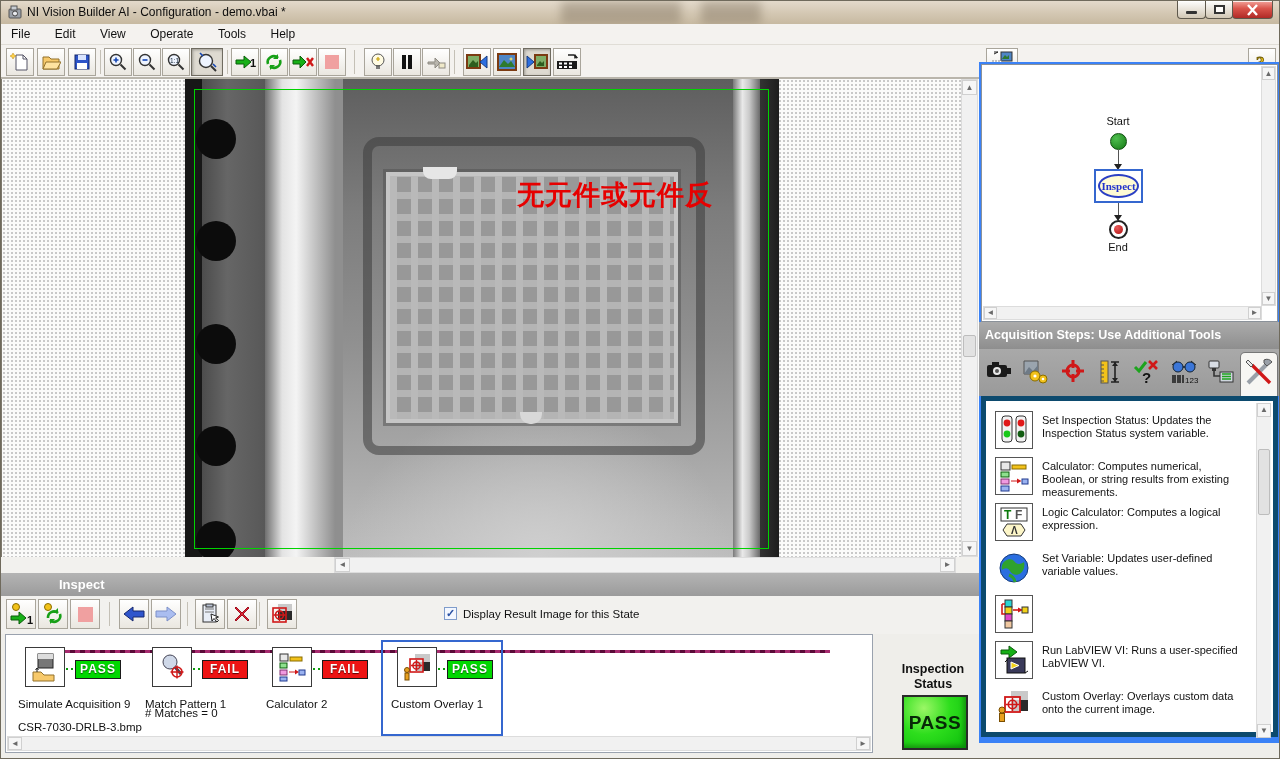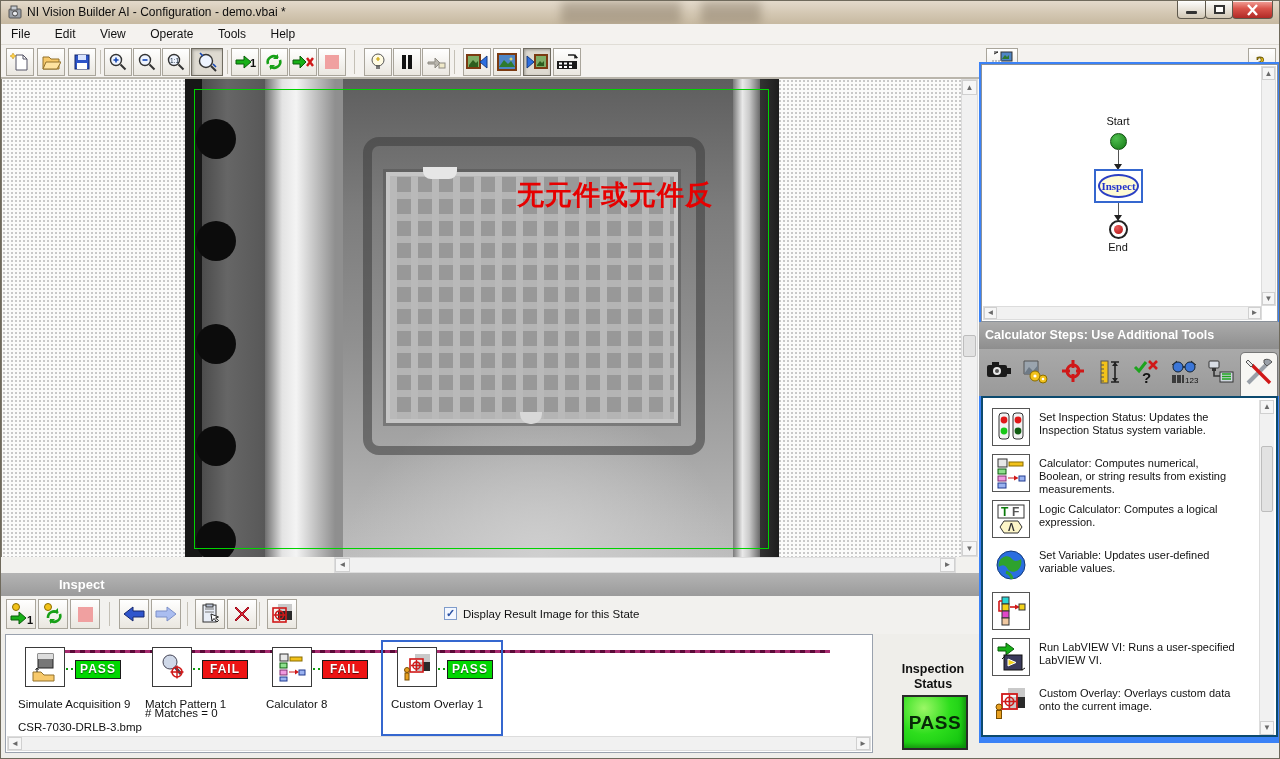--- a/index.html
+++ b/index.html
@@ -91,21 +91,21 @@
 .dg-arrow{position:absolute;width:0;height:0;border-left:4px solid rgba(0,0,0,0);border-right:4px solid rgba(0,0,0,0);border-top:6px solid #222}
 #dg-start{position:absolute;left:128px;top:68px;width:17px;height:17px;border-radius:50%;background:radial-gradient(circle at 35% 30%,#4fbf4f,#157a15);border:1px solid #0c4d0c}
 #dg-selbox{position:absolute;left:112px;top:104px;width:49px;height:34px;border:2px solid #3567cf}
 #dg-ellipse{position:absolute;left:2px;top:3px;width:41px;height:24px;border-radius:50%;background:#fffbd4;border:2px solid #2b3fc4;display:flex;align-items:center;justify-content:center;font-family:"Liberation Serif",serif;font-weight:bold;font-size:11px;color:#2233cc}
 #dg-end-o{position:absolute;left:127px;top:155px;width:19px;height:19px;border-radius:50%;border:2px solid #222;background:#fff}
 #dg-end-i{position:absolute;left:3px;top:3px;width:9px;height:9px;border-radius:50%;background:radial-gradient(circle at 35% 30%,#e85a5a,#b01010)}
 #rheader{position:absolute;left:0;top:260px;width:302px;height:27px;background:linear-gradient(180deg,#ababab,#8e8e8e);color:#fff;font-weight:bold;font-size:12.5px;padding:6px 0 0 6px}
 #rtabs{position:absolute;left:0;top:287px;width:302px;height:47px;background:linear-gradient(180deg,#a9a9a9,#9a9a9a)}
 .rtab{position:absolute;top:6px;width:36px;height:41px;display:flex;align-items:flex-start;justify-content:center;padding-top:4px}
 .rtab.sel{background:#f7f6f3;border:1px solid #777;border-bottom:none;border-radius:5px 5px 0 0;top:3px;height:44px}
-#rtools{position:absolute;left:2px;top:334px;width:297px;height:341px;background:#fff;border:2px solid #0c4a6e}
+#rtools{position:absolute;left:2px;top:334px;width:297px;height:341px;background:#fff;border:5px solid #0c4a6e}
 .titem-icon{position:absolute;left:9px;width:38px;height:38px;display:flex;align-items:center;justify-content:center;background:#fff}
 .titem-icon.boxed{border:1px solid #555}
 .titem-text{position:absolute;left:56px;width:200px;font-size:11px;line-height:13px;color:#111}
 #rtools .sbv{position:absolute;right:2px;top:2px;width:15px;height:335px;background:#f1f1f1;border-left:1px solid #ddd}
 </style>
 </head>
 <body>
 
 <div id="win">
 
@@ -423,21 +423,21 @@
           <rect x="3" y="11" width="7" height="5" fill="#8ee08e" stroke="#0a5c0a"></rect>
           <rect x="3" y="18" width="7" height="5" fill="#f09ae0" stroke="#803070"></rect>
           <rect x="3" y="25" width="7" height="4" fill="#9ab2f0" stroke="#203a90"></rect>
           <path d="M12 20h6" stroke="#d01818"></path>
           <path d="M18 17.5l4 2.5-4 2.5z" fill="#d01818"></path>
           <rect x="22" y="18" width="6" height="5" fill="#9ab2f0" stroke="#203a90"></rect>
         </svg>
       </div>
     <div class="dotline" style="left:307px;width:9px"></div>
     <div class="badge fail" style="left:316px">FAIL</div>
-    <span class="step-name" style="left:260px">Calculator 8</span>
+    <span class="step-name" style="left:260px">Calculator 2</span>
     <span class="step-detail" style="left:260px;top:102px">Measure not available.</span>
 
     <div id="sel-box"></div>
     <div class="step-icon" style="left:391px">
         <svg width="30" height="30" viewBox="0 0 30 30">
           <rect x="13" y="2" width="15" height="17" fill="#2a2a2a"></rect>
           <rect x="13" y="2" width="15" height="8" fill="#c9c9c9"></rect>
           <rect x="8" y="7" width="13" height="13" fill="#fff" fill-opacity=".7" stroke="#d01818" stroke-width="1.6"></rect>
           <circle cx="14.5" cy="13.5" r="3.6" fill="none" stroke="#d01818" stroke-width="1.5"></circle>
           <path d="M14.5 8v11M9 13.5h11" stroke="#d01818" stroke-width="1.3"></path>
@@ -479,21 +479,21 @@
       <div class="sb" style="right:1px;top:1px;width:15px;height:240px">
         <div class="sbtn ar-up" style="left:0;top:0;width:13px;height:13px"></div>
         <div class="sbtn ar-dn" style="left:0;bottom:0;width:13px;height:13px"></div>
       </div>
       <div class="sb" style="left:1px;bottom:1px;width:279px;height:14px">
         <div class="sbtn ar-lf" style="left:0;top:0;width:13px;height:12px"></div>
         <div class="sbtn ar-rt" style="right:0;top:0;width:13px;height:12px"></div>
       </div>
     </div>
 
-    <div id="rheader">Calculator Steps: Use Additional Tools</div>
+    <div id="rheader">Acquisition Steps: Use Additional Tools</div>
 
     <div id="rtabs">
       <div class="rtab" style="left:2px">
           <svg width="26" height="22" viewBox="0 0 26 22">
             <rect x="1" y="6" width="20" height="12" rx="2" fill="#1a1a1a"></rect>
             <rect x="6" y="3" width="7" height="4" fill="#1a1a1a"></rect>
             <circle cx="11" cy="12" r="4" fill="#e8e8e8"></circle>
             <circle cx="11" cy="12" r="2" fill="#555"></circle>
             <rect x="21" y="9" width="4" height="6" fill="#1a1a1a"></rect>
           </svg>

